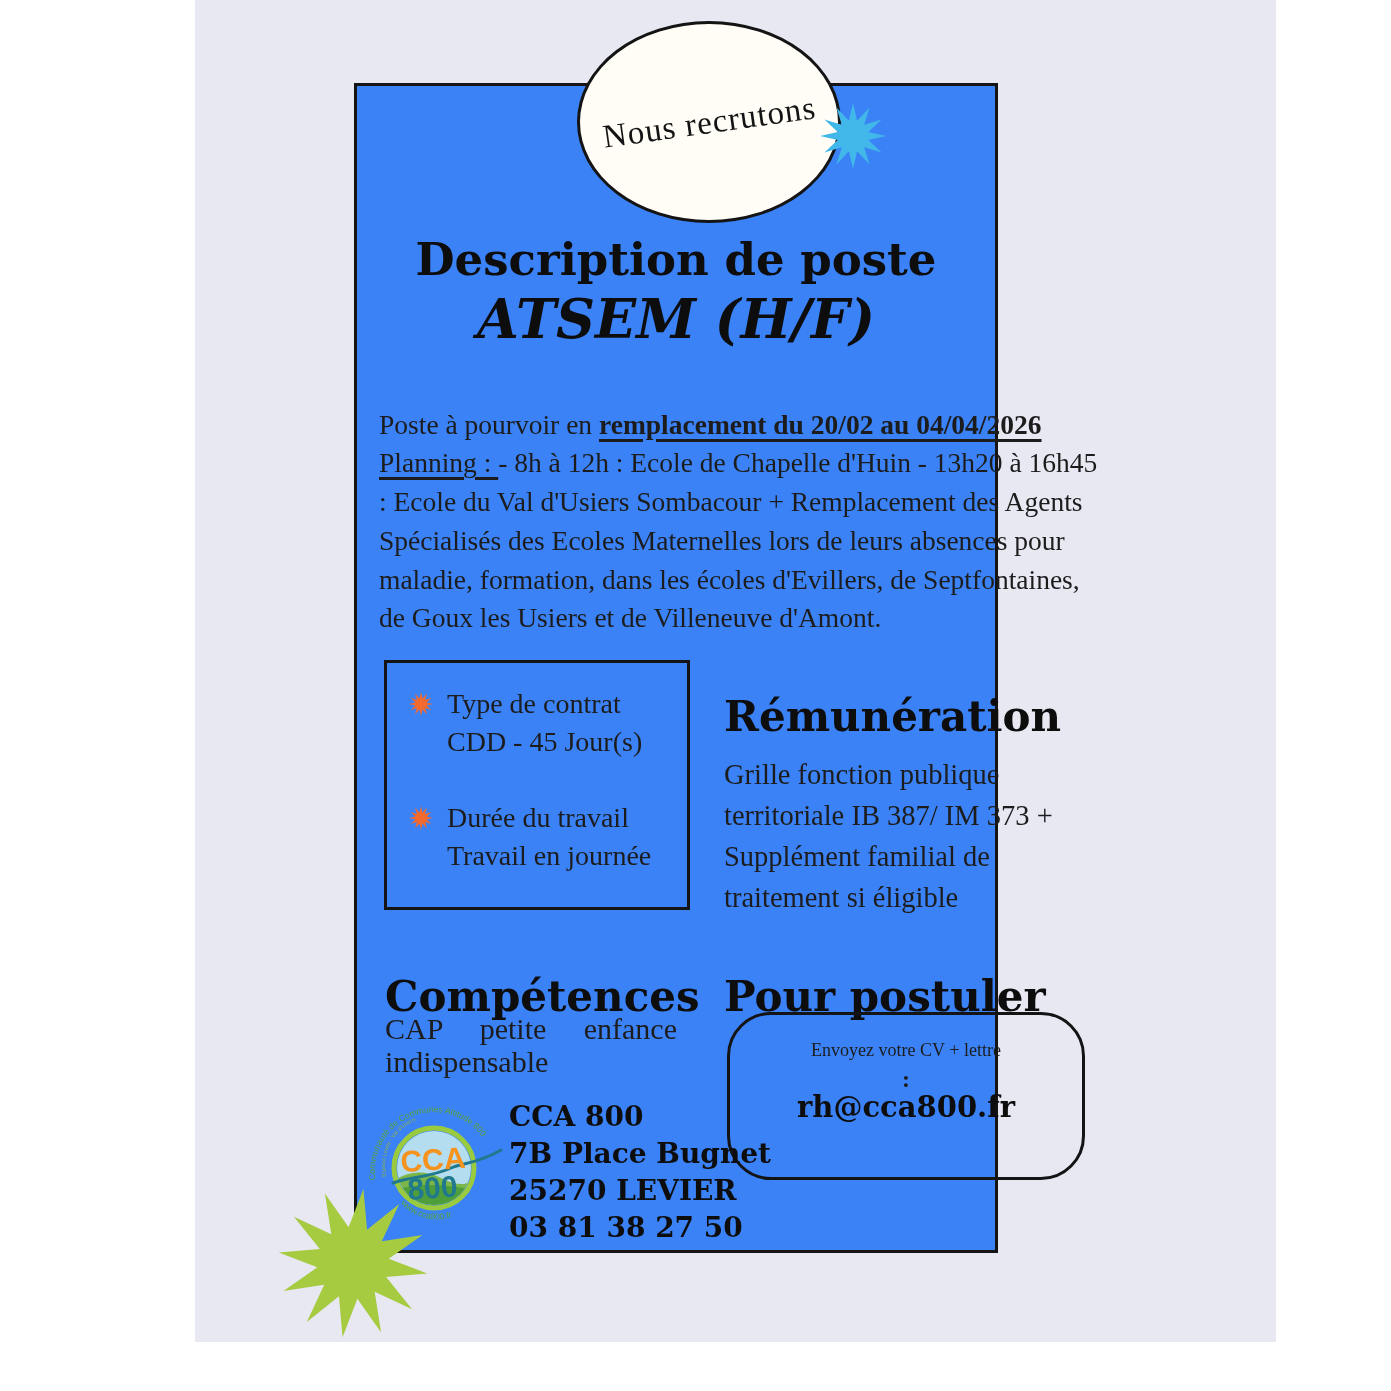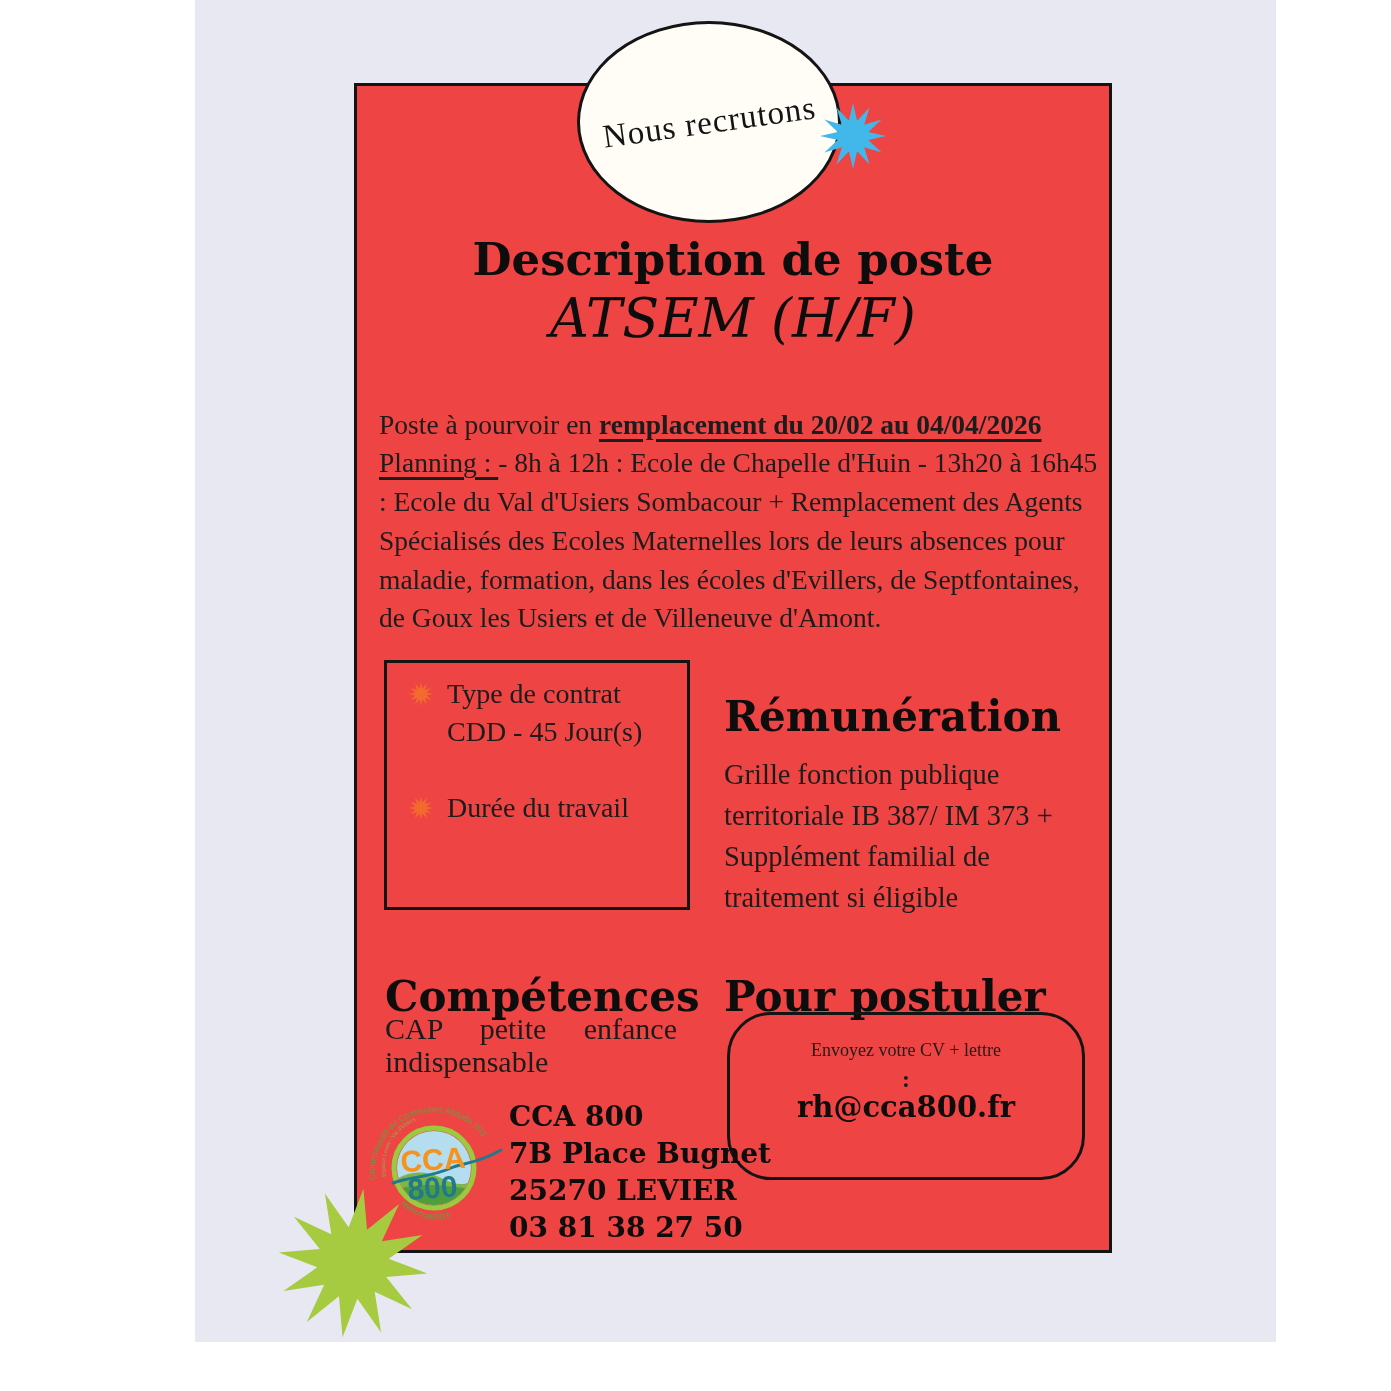--- a/index.html
+++ b/index.html
@@ -4,54 +4,54 @@
 <style>
   html,body{margin:0;padding:0;}
   body{
     width:1391px;height:1391px;background:#ffffff;
     font-family:"Liberation Serif",serif;color:#141414;
   }
   .canvas{position:relative;width:1391px;height:1391px;overflow:hidden;background:#ffffff;}
   .bg-panel{position:absolute;left:195px;top:0;width:1081px;height:1342px;background:#e8e8f3;}
 
   .poster{
-    position:absolute;left:354px;top:83px;width:758px;height:1170px;
-    background:#ef4444;border:3px solid #141414;box-sizing:border-box;z-index:1;
+    position:absolute;left:354px;top:83px;width:644px;height:1170px;
+    background:#3b82f6;border:3px solid #141414;box-sizing:border-box;z-index:1;
   }
 
   .badge-oval{
     position:absolute;left:577px;top:21px;width:264px;height:202px;
     border:3px solid #141414;border-radius:50%;background:#fffdf6;
     display:flex;align-items:center;justify-content:center;z-index:2;box-sizing:border-box;
   }
   .badge-oval .badge-text{
     transform:rotate(-8deg);font-size:33px;letter-spacing:1px;color:#141414;white-space:nowrap;
   }
 
   .starburst{position:absolute;z-index:3;}
 
   
   .title-block{position:absolute;top:146px;left:0;width:100%;text-align:center;}
   .title-kicker{
     font-family:"DejaVu Serif",serif;font-weight:bold;font-size:45px;line-height:56px;color:#0d0d0d;
   }
   .title-role{
-    font-family:"DejaVu Serif",serif;font-weight:normal;font-style:italic;font-size:54px;line-height:62px;color:#0d0d0d;
+    font-family:"DejaVu Serif",serif;font-weight:bold;font-style:italic;font-size:54px;line-height:62px;color:#0d0d0d;
   }
 
   .intro{
     position:absolute;left:22px;top:292px;width:728px;
     font-size:27.5px;line-height:38.8px;color:#1c1c1c;
   }
   .u{ text-decoration:underline;text-decoration-thickness:2.5px;text-underline-offset:5px; }
   .intro strong{font-weight:bold;}
 
   .contract-box{
     position:absolute;left:27px;top:574px;width:306px;height:250px;
-    border:3px solid #141414;box-sizing:border-box;padding:12px 18px 0 22px;
+    border:3px solid #141414;box-sizing:border-box;padding:22px 18px 0 22px;
   }
   .contract-item{display:flex;margin-bottom:38px;}
   .bullet-star{flex:0 0 24px;width:24px;height:24px;margin:7px 14px 0 0;}
   .contract-text{font-size:28px;line-height:38px;color:#1c1c1c;}
 
   .section-heading{
     position:absolute;font-family:"DejaVu Serif",serif;font-weight:bold;
     font-size:42px;line-height:48px;color:#0d0d0d;white-space:nowrap;
   }
   .h-remuneration{left:367px;top:572px;}
@@ -116,20 +116,21 @@
           <div>Type de contrat</div>
           <div>CDD - 45 Jour(s)</div>
         </div>
       </div>
       <div class="contract-item">
         <svg class="bullet-star" viewBox="0 0 100 100">
             <use href="#star12" fill="#f26a2e"></use>
           </svg>
         <div class="contract-text">
           <div>Durée du travail</div>
+          <div>Travail en journée</div>
         </div>
       </div>
     </div>
 
     <h2 class="section-heading h-remuneration">Rémunération</h2>
     <div class="remuneration-body">
       <div>Grille fonction publique</div>
       <div>territoriale IB 387/ IM 373 +</div>
       <div>Supplément familial de</div>
       <div>traitement si éligible</div>

